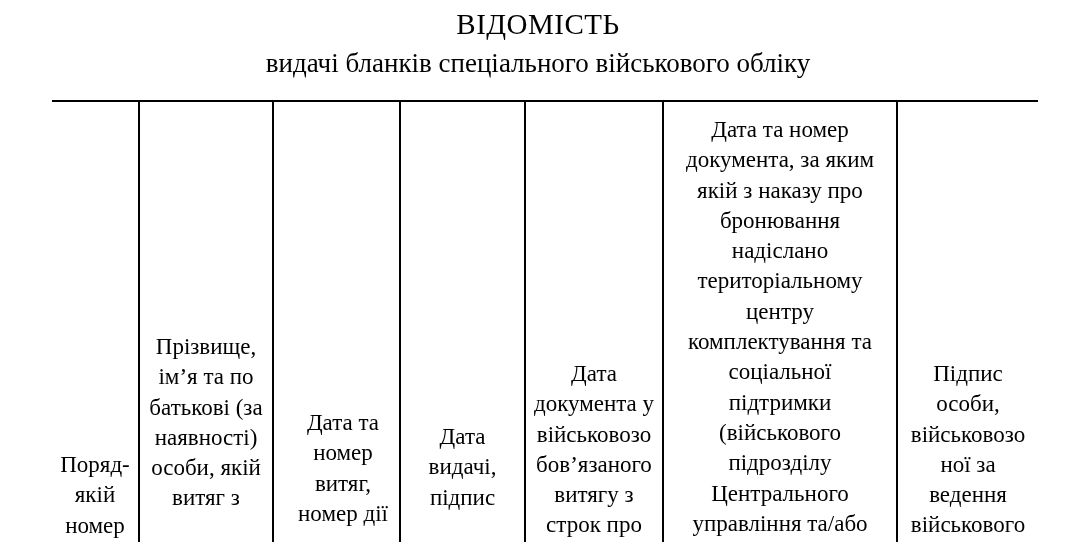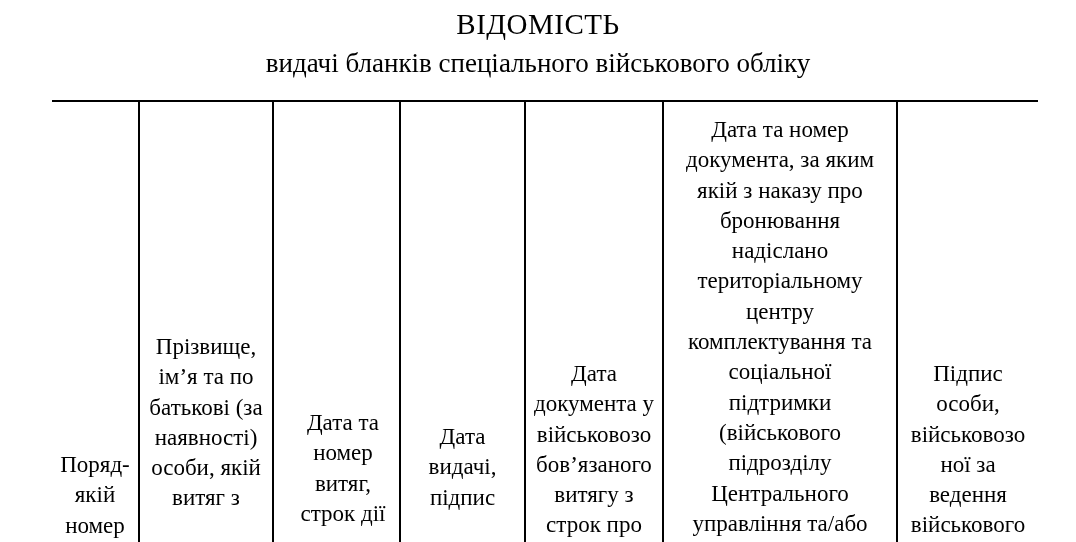--- a/index.html
+++ b/index.html
@@ -105,21 +105,21 @@
           <div>наявності)</div>
           <div>особи, якій</div>
           <div>витяг з</div>
         </div>
     </div>
     <div class="cell c3 bordered">
       <div class="cell-text t3">
           <div>Дата та</div>
           <div>номер</div>
           <div>витяг,</div>
-          <div>строк дії</div>
+          <div>номер дії</div>
         </div>
     </div>
     <div class="cell c4 bordered">
       <div class="cell-text t4">
           <div>Дата</div>
           <div>видачі,</div>
           <div>підпис</div>
         </div>
     </div>
     <div class="cell c5 bordered">

